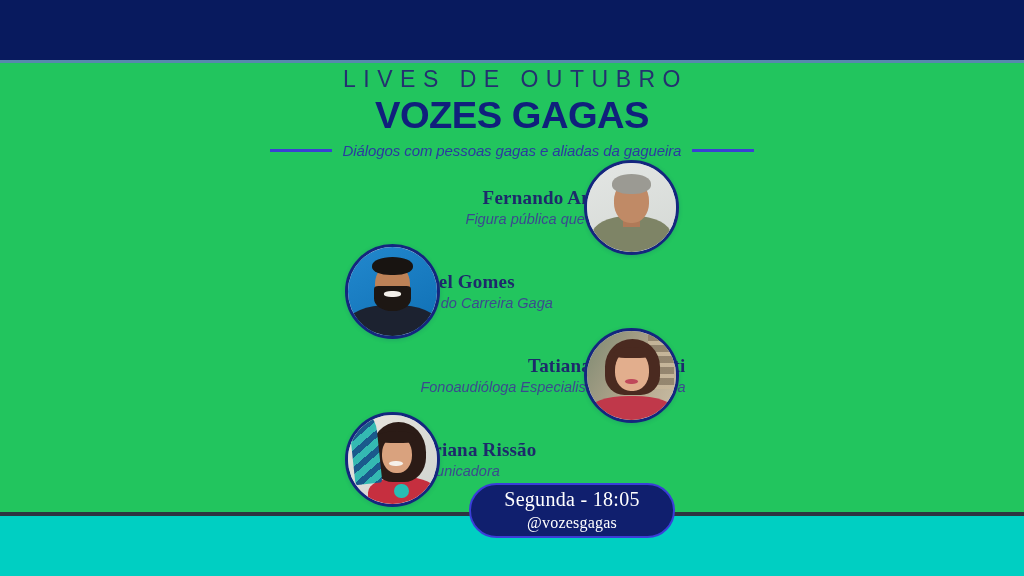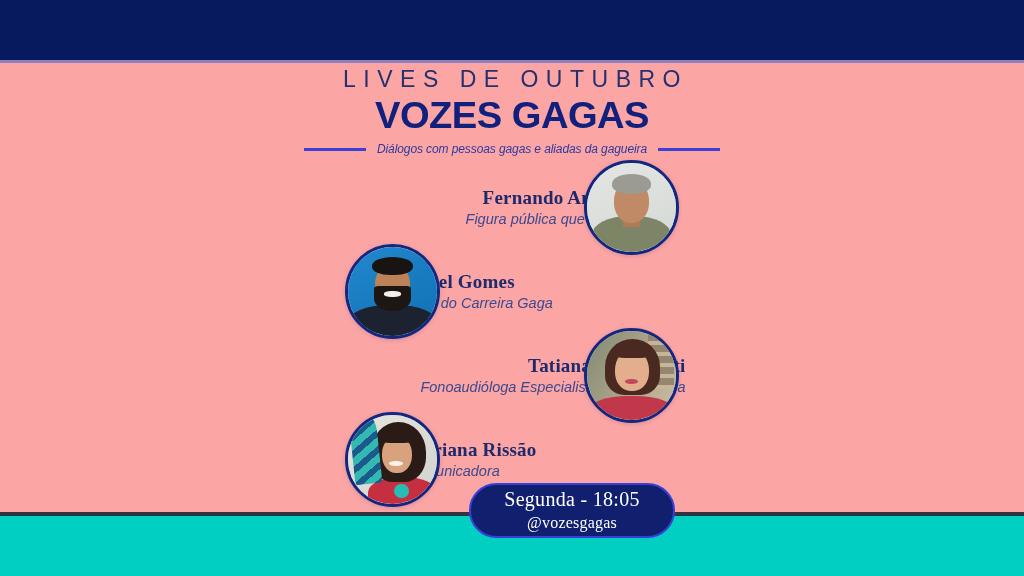--- a/index.html
+++ b/index.html
@@ -10,21 +10,21 @@
     width: 1024px;
     height: 576px;
     overflow: hidden;
     background: #fafafa;
     font-family: "Liberation Sans", sans-serif;
   }
   #poster {
     position: relative;
     width: 1024px;
     height: 576px;
-    background: #fca5a5;
+    background: #22c55e;
     overflow: hidden;
   }
 
   
   .band-top {
     position: absolute;
     left: 0; top: 0;
     width: 1024px; height: 60px;
     background: #081a5e;
   }
@@ -78,21 +78,21 @@
     align-items: center;
     justify-content: center;
     gap: 11px;
   }
   .rule {
     width: 62px;
     height: 3px;
     background: #3b3fd4;
   }
   .tagline {
-    font-size: 12px;
+    font-size: 15px;
     font-style: italic;
     color: #2b3aa0;
     letter-spacing: -0.1px;
     white-space: nowrap;
   }
 
   
   .speakers {
     position: absolute;
     left: 0; top: 165px;

